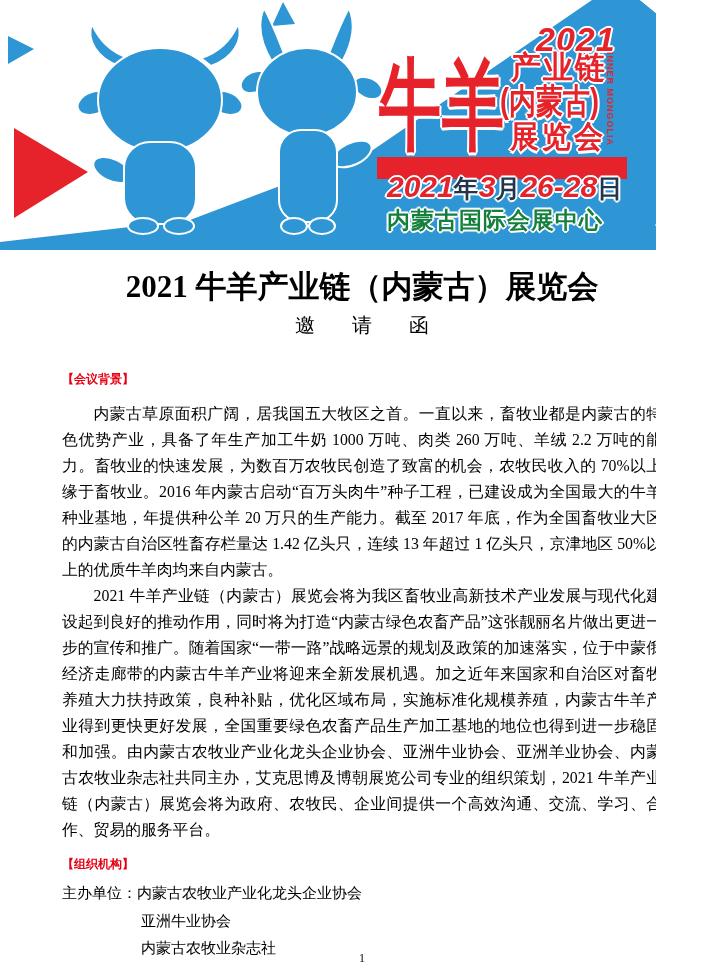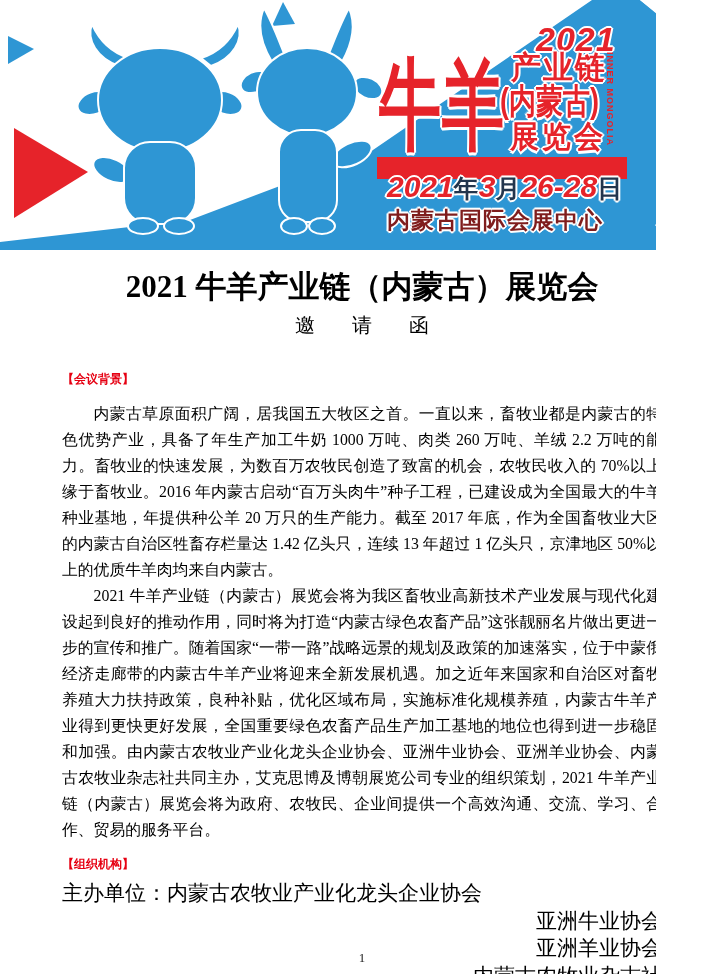--- a/index.html
+++ b/index.html
@@ -16,35 +16,35 @@
   .big-chars{left:379px;top:56px;font-size:62px;transform:scaleY(1.60);letter-spacing:1px;}
   .year-txt{left:536px;top:22px;font-size:34px;font-style:italic;letter-spacing:1px;}
   .chain-txt{left:511px;top:52px;font-size:30px;transform:scaleY(1.05);letter-spacing:2px;}
   .region-txt{left:500px;top:85px;font-size:27px;transform:scaleY(1.28);}
   .expo-txt{left:510px;top:122px;font-size:29px;transform:scaleY(1.06);letter-spacing:3px;}
   .vertical-txt{left:605px;top:52px;font-size:9px;font-weight:700;letter-spacing:1px;
                 writing-mode:vertical-rl;height:72px;}
   .date-line{left:387px;top:172px;font-size:30px;}
   .date-line .num{font-style:italic;color:#E6232A;}
   .date-line .cjk{color:#22354D;font-size:25px;}
-  .venue-line{left:387px;top:209px;font-size:23px;color:#7f1d1d;letter-spacing:1px;}
+  .venue-line{left:387px;top:209px;font-size:23px;color:#15803d;letter-spacing:1px;}
 
   
   .doc{position:absolute;top:250px;left:0;width:724px;padding:0 62px;box-sizing:border-box;}
   .doc-title{margin:20px 0 0;text-align:center;font-size:31px;font-weight:bold;line-height:33px;}
   .doc-subtitle{margin:6px 0 0;text-align:center;font-size:20px;font-weight:normal;
                 letter-spacing:16px;text-indent:16px;line-height:33px;}
   .section-heading{margin:25px 0 0;color:#E60012;font-weight:bold;font-size:12px;line-height:24px;}
   .section-heading.second{margin-top:9px;}
   .para{margin:0;font-size:15.8px;line-height:26px;text-align:justify;text-indent:2em;}
   .para.first{margin-top:10px;}
   .org-block{margin-top:4px;}
-  .org-line{font-size:21px;line-height:27.7px;}
+  .org-line{font-size:15px;line-height:27.7px;}
   .org-line .org-value{margin-left:0;}
-  .org-line.indent{padding-left:79px;text-align:right;}
+  .org-line.indent{padding-left:79px;}
   .page-number{position:absolute;left:0;top:950px;width:724px;text-align:center;
                font-size:13px;color:#222;}
 </style>
 </head>
 <body>
 
 <div class="page">
 
   <div class="banner">
     <svg width="724" height="250" viewBox="0 0 724 250">
@@ -115,20 +115,19 @@
     <p class="para first">内蒙古草原面积广阔，居我国五大牧区之首。一直以来，畜牧业都是内蒙古的特色优势产业，具备了年生产加工牛奶 1000 万吨、肉类 260 万吨、羊绒 2.2 万吨的能力。畜牧业的快速发展，为数百万农牧民创造了致富的机会，农牧民收入的 70%以上缘于畜牧业。2016 年内蒙古启动“百万头肉牛”种子工程，已建设成为全国最大的牛羊种业基地，年提供种公羊 20 万只的生产能力。截至 2017 年底，作为全国畜牧业大区的内蒙古自治区牲畜存栏量达 1.42 亿头只，连续 13 年超过 1 亿头只，京津地区 50%以上的优质牛羊肉均来自内蒙古。</p>
     <p class="para">2021 牛羊产业链（内蒙古）展览会将为我区畜牧业高新技术产业发展与现代化建设起到良好的推动作用，同时将为打造“内蒙古绿色农畜产品”这张靓丽名片做出更进一步的宣传和推广。随着国家“一带一路”战略远景的规划及政策的加速落实，位于中蒙俄经济走廊带的内蒙古牛羊产业将迎来全新发展机遇。加之近年来国家和自治区对畜牧养殖大力扶持政策，良种补贴，优化区域布局，实施标准化规模养殖，内蒙古牛羊产业得到更快更好发展，全国重要绿色农畜产品生产加工基地的地位也得到进一步稳固和加强。由内蒙古农牧业产业化龙头企业协会、亚洲牛业协会、亚洲羊业协会、内蒙古农牧业杂志社共同主办，艾克思博及博朝展览公司专业的组织策划，2021 牛羊产业链（内蒙古）展览会将为政府、农牧民、企业间提供一个高效沟通、交流、学习、合作、贸易的服务平台。</p>
 
     <div class="section-heading second">【组织机构】</div>
 
     <div class="org-block">
       <div class="org-line">
         <span>主办单位：</span><span class="org-value">内蒙古农牧业产业化龙头企业协会</span>
       </div>
       <div class="org-line indent">亚洲牛业协会</div>
-      <div class="org-line indent">亚洲羊业协会</div>
       <div class="org-line indent">内蒙古农牧业杂志社</div>
 
     </div>
   </div>
 
   <div class="page-number">1</div>
 </div>
 
 </body></html>

